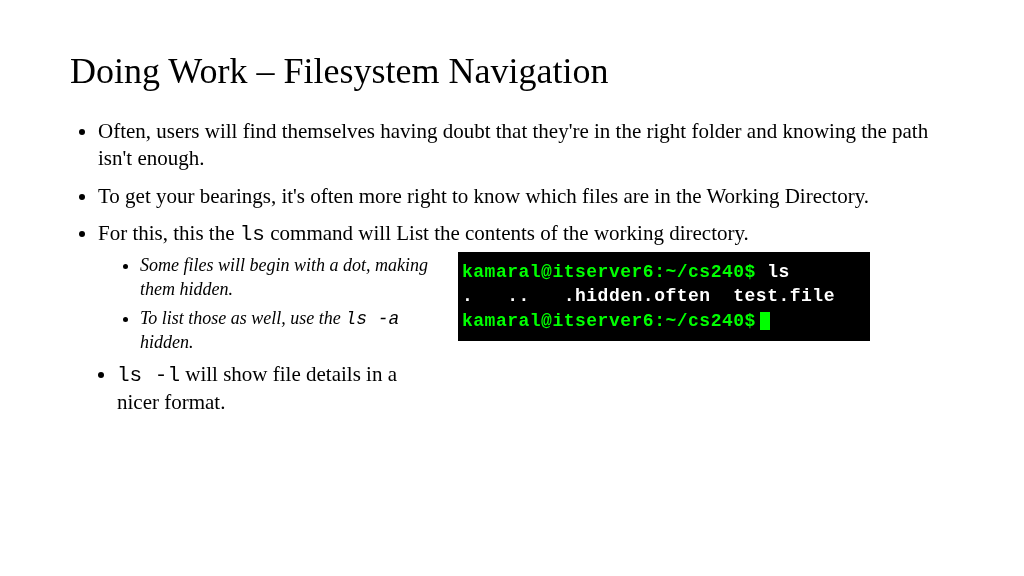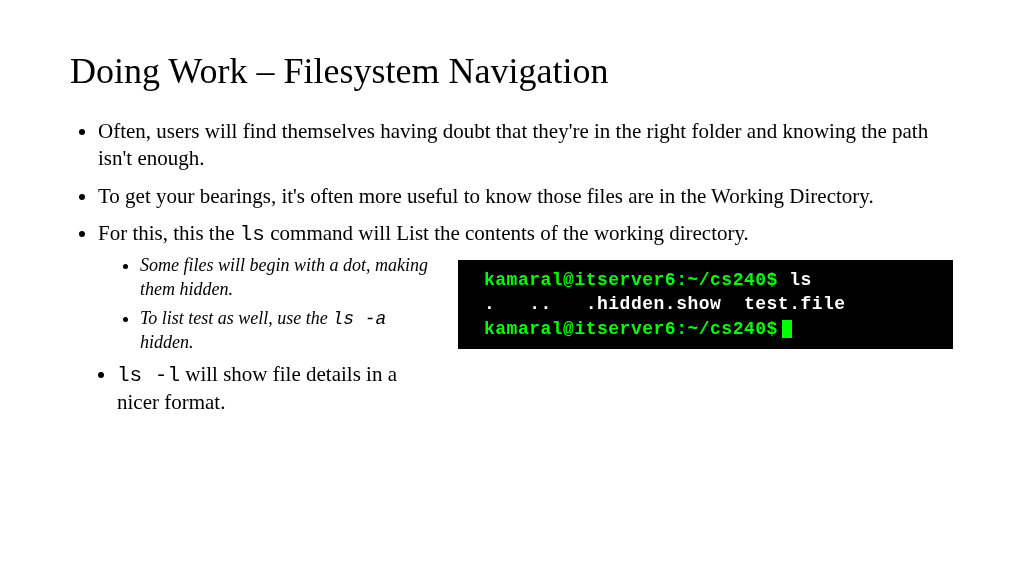--- a/index.html
+++ b/index.html
@@ -48,29 +48,29 @@
       align-items: flex-start;
     }
     .left-col {
       flex: 0 0 340px;
     }
     .code {
       font-family: 'Courier New', Courier, monospace;
     }
     .terminal {
       background: #000000;
-      padding: 8px 26px;
+      padding: 8px 4px;
       font-family: 'Courier New', Courier, monospace;
       font-size: 18px;
       font-weight: bold;
       line-height: 1.35;
       letter-spacing: 0.5px;
       flex-shrink: 0;
-      width: 495px;
-      margin-top: 12px;
+      width: 412px;
+      margin-top: 4px;
     }
     .term-prompt {
       color: #00ff00;
     }
     .term-white {
       color: #ffffff;
     }
     .cursor {
       display: inline-block;
       width: 10px;
@@ -84,40 +84,40 @@
     }
   </style>
 </head>
 <body>
 
 <h1 class="title">Doing Work – Filesystem Navigation</h1>
 
 <div class="content">
   <ul class="main-list">
     <li>Often, users will find themselves having doubt that they're in the right folder and knowing the path isn't enough.</li>
-    <li>To get your bearings, it's often more useful to know those files are in the Working Directory.</li>
+    <li>To get your bearings, it's often more right to know which files are in the Working Directory.</li>
     <li>
       <span>For this, this the </span><span class="code">ls</span><span> command will List the contents of the working directory.</span>
 
       <div class="lower-wrap">
         <div class="left-col">
           <ul class="sub-list">
             <li>Some files will begin with a dot, making them hidden.</li>
             <li>
-              <span>To list test as well, use the </span><span class="code">ls -a</span><span> hidden.</span>
+              <span>To list those as well, use the </span><span class="code">ls -a</span><span> hidden.</span>
             </li>
           </ul>
           <ul class="main-list" style="padding-left:0; list-style-position: inside; margin-left: 19px;">
             <li style="list-style-position: outside; margin-left:0;">
               <span class="code">ls -l</span><span> will show file details in a nicer format.</span>
             </li>
           </ul>
         </div>
 
         <div class="terminal">
           <div class="term-line"><span class="term-prompt">kamaral@itserver6:~/cs240$</span><span class="term-white"> ls</span></div>
-          <div class="term-line"><span class="term-white">.   ..   .hidden.show  test.file</span></div>
+          <div class="term-line"><span class="term-white">.   ..   .hidden.often  test.file</span></div>
           <div class="term-line"><span class="term-prompt">kamaral@itserver6:~/cs240$</span><span class="cursor"></span></div>
         </div>
       </div>
     </li>
   </ul>
 </div>
 
 </body></html>

